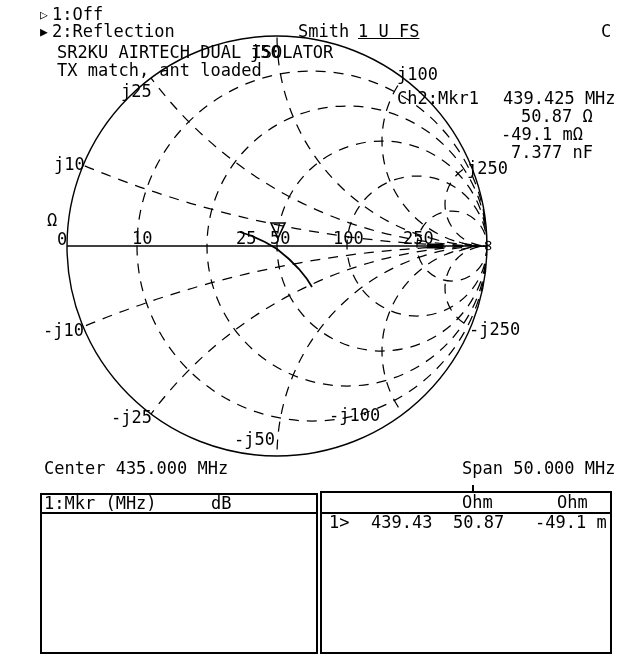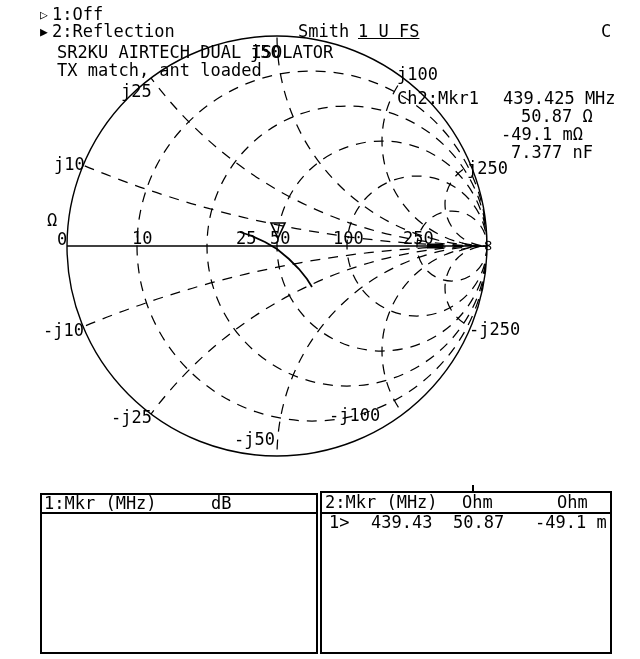--- a/index.html
+++ b/index.html
@@ -84,30 +84,31 @@
       <span class="t" style="left: 467px; top: 160px;">j250</span>
       <span class="t" style="left: 43px; top: 322px;">-j10</span>
       <span class="t" style="left: 111px; top: 409px;">-j25</span>
       <span class="t" style="left: 234px; top: 431px;">-j50</span>
       <span class="t" style="left: 329px; top: 407px;">-j100</span>
       <span class="t" style="left: 469px; top: 321px;">-j250</span>
       <span class="t" style="left: 47px; top: 212px;">Ω</span>
       <span class="t rot90" style="left: 483px; top: 237px;">∞</span>
     </div>
 
+  <span class="t" style="left:44px; top:460px;">Center 435.000 MHz</span>
+  <span class="t" style="left:462px; top:460px;">Span 50.000 MHz</span>
 
   <div class="box" style="left:40px; top:493px; width:278px; height:161px;"></div>
   <div class="hline" style="left:40px; top:512px; width:278px;"></div>
   <span class="t tabtext" style="left:44px; top:495px;">1:Mkr (MHz)</span>
   <span class="t tabtext" style="left:199px; top:495px;margin-left:12px;">dB</span>
 
   <div class="box" style="left:320px; top:491px; width:292px; height:163px;"></div>
   <div class="hline" style="left:320px; top:512px; width:292px;"></div>
   <div class="vtick" style="left:472px; top:485px; height:7px;"></div>
-  <span class="t tabtext" style="left:325px; top:494px;">2:Mkr (MHz)</span>
   <span class="t tabtext" style="left:462px; top:494px;">Ohm</span>
   <span class="t tabtext" style="left:557px; top:494px;">Ohm</span>
   <div id="table-rows">
       <span class="t tabtext" style="left: 329px; top: 514px;">1&gt;</span>
       <span class="t tabtext" style="left: 371px; top: 514px;">439.43</span>
       <span class="t tabtext" style="left: 453px; top: 514px;">50.87</span>
       <span class="t tabtext" style="left: 535px; top: 514px;">-49.1 m</span>
     </div>
 
 </div>

